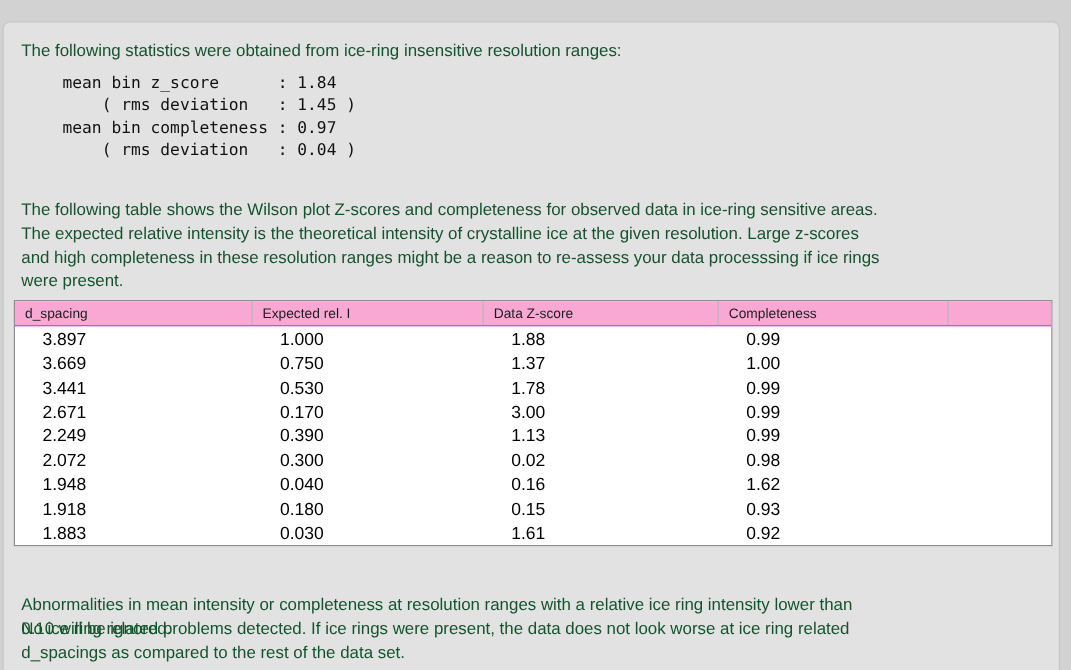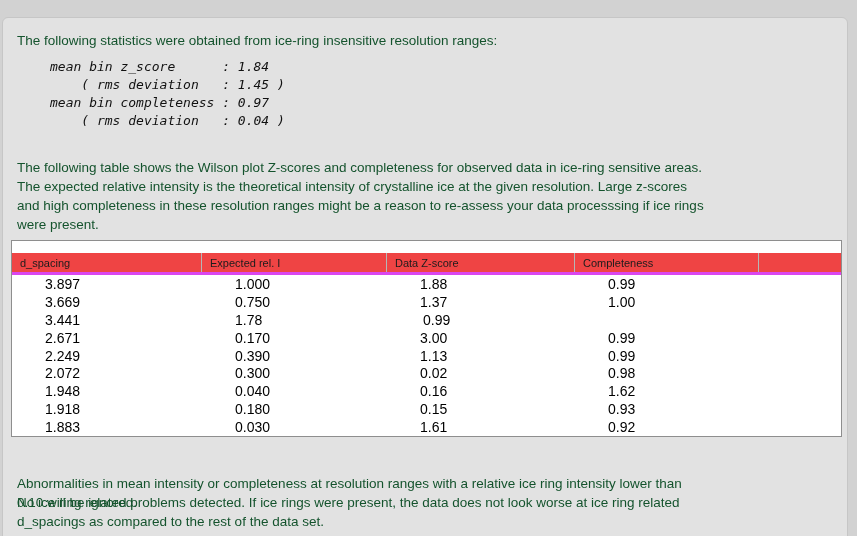--- a/index.html
+++ b/index.html
@@ -46,21 +46,20 @@
   .stats-block {
     position: absolute;
     left: 47px;
     top: 40px;
     margin: 0;
     font-family: "DejaVu Sans Mono", monospace;
     font-size: 13px;
     line-height: 18px;
     white-space: pre;
     color: #111;
-    font-style: italic;
   }
   .p-tablenote { left: 14px; top: 140px; }
   .p-ignore    { left: 14px; top: 456px; }
   .p-result    { left: 14px; top: 475px; }
 
   .ice-table {
     position: absolute;
     left: 8px;
     top: 222px;
     width: 831px;
@@ -68,24 +67,23 @@
     box-sizing: border-box;
     background: #ffffff;
     border: 1px solid #8e8e8e;
     display: flex;
     flex-direction: column;
   }
   .thead {
     display: flex;
     height: 19px;
     flex: 0 0 19px;
-    background: #ef4444;
-    border-bottom: 3px solid #d946ef;
+    background: #f9a8d4;
+    border-bottom: 1px solid #d946ef;
     align-items: center;
-    margin-top: 12px;
   }
   .th {
     box-sizing: border-box;
     height: 100%;
     display: flex;
     align-items: center;
     padding-left: 8px;
     font-size: 11px;
     color: #1c1c1c;
     border-right: 1px solid #b6b6b6;
@@ -97,21 +95,21 @@
     display: flex;
     flex-direction: column;
   }
   .trow {
     flex: 1 1 auto;
     display: flex;
     align-items: center;
   }
   .td {
     box-sizing: border-box;
-    padding-left: 33px;
+    padding-left: 22px;
     font-size: 14px;
     color: #000;
     overflow: hidden;
     white-space: nowrap;
   }
   .c0 { width: 190px; flex: 0 0 190px; }
   .c1 { width: 185px; flex: 0 0 185px; }
   .c2 { width: 188px; flex: 0 0 188px; }
   .c3 { width: 184px; flex: 0 0 184px; }
   .c4 { flex: 1 1 auto; }
@@ -154,20 +152,21 @@
       </div>
         <div class="trow" style="">
         <div class="td c0">3.669</div>
         <div class="td c1">0.750</div>
         <div class="td c2">1.37</div>
         <div class="td c3">1.00</div>
         <div class="td c4"></div>
       </div>
         <div class="trow" style="">
         <div class="td c0">3.441</div>
+        <div class="td c1">0.530</div>
         <div class="td c2">1.78</div>
         <div class="td c3">0.99</div>
         <div class="td c4"></div>
       </div>
         <div class="trow" style="">
         <div class="td c0">2.671</div>
         <div class="td c1">0.170</div>
         <div class="td c2">3.00</div>
         <div class="td c3">0.99</div>
         <div class="td c4"></div>

